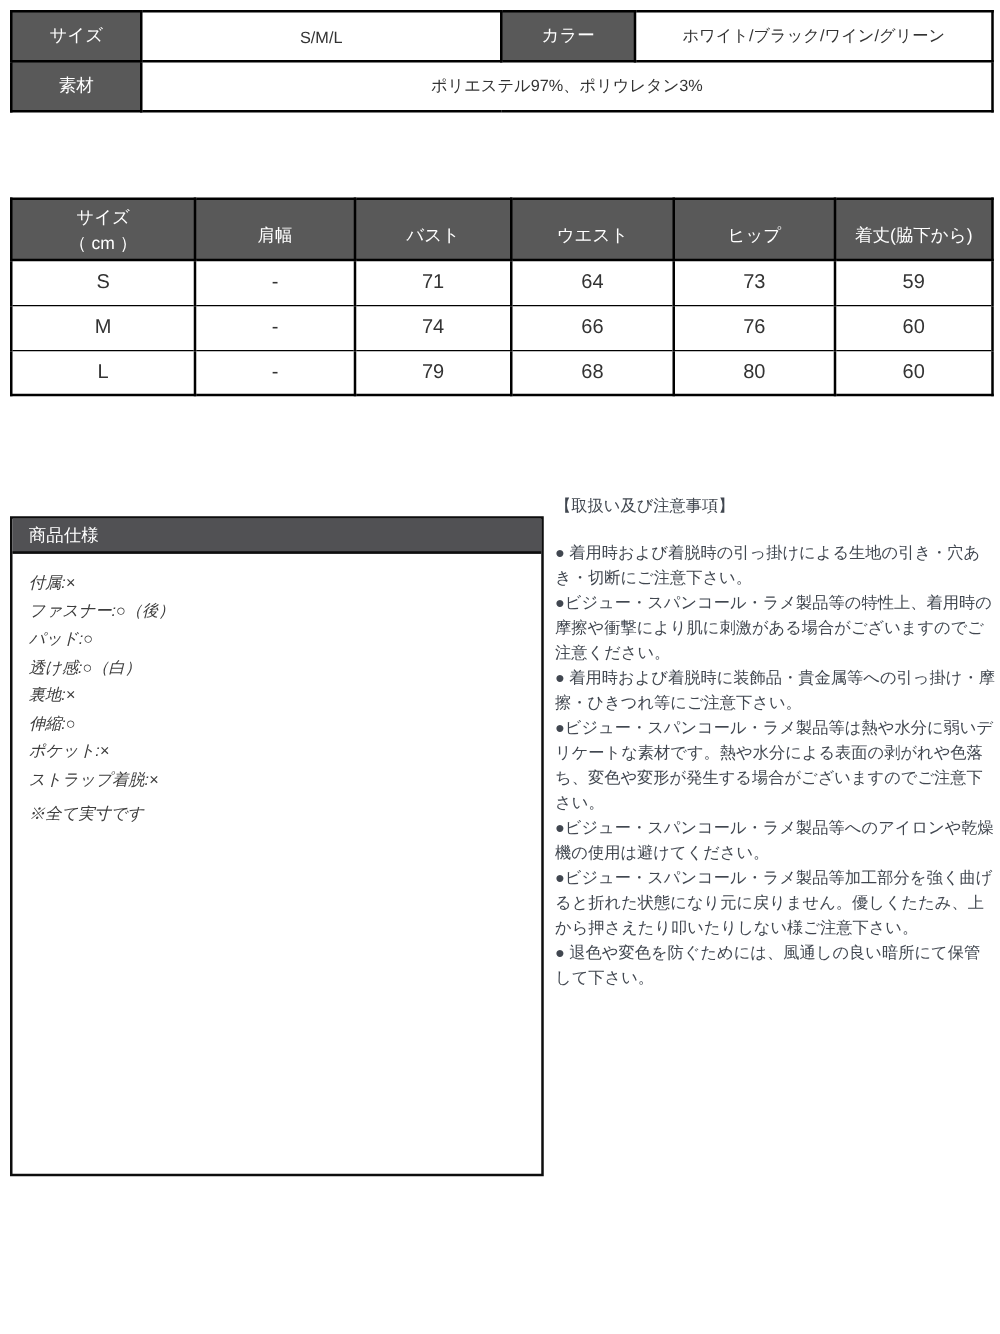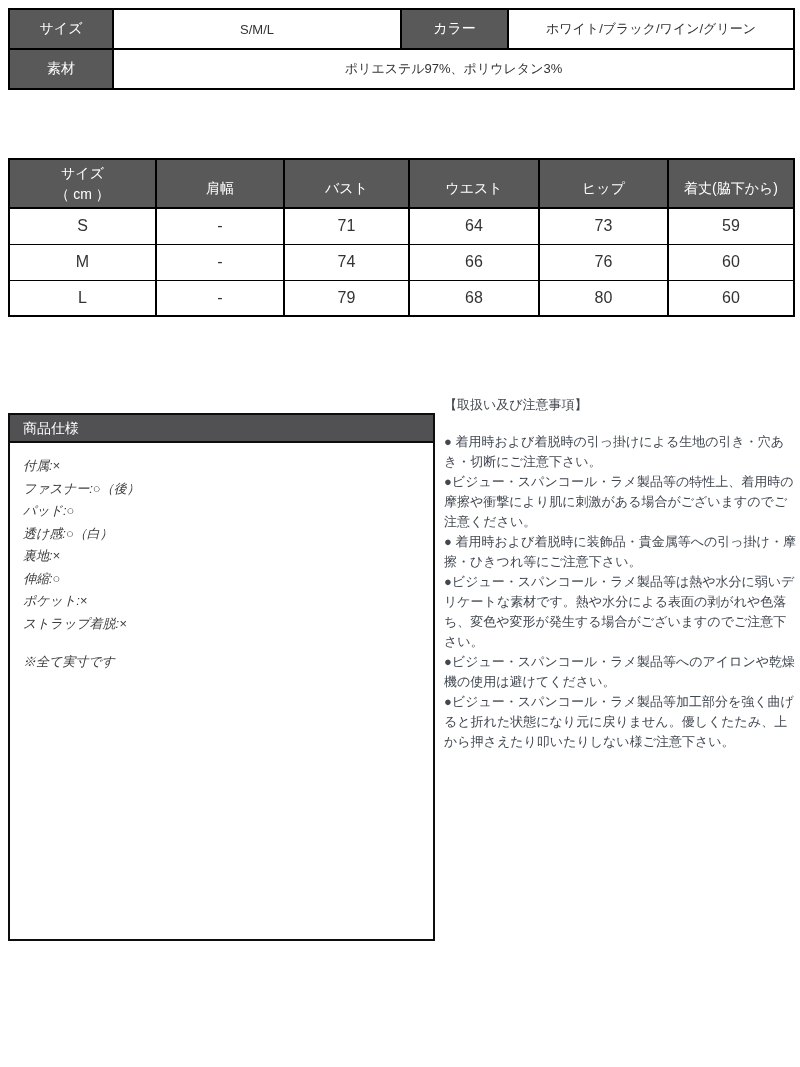--- a/index.html
+++ b/index.html
@@ -96,21 +96,21 @@
     line-height: 26px;
     padding-left: 13px;
   }
   .spec-panel-body {
     padding: 12px 13px;
     color: #3d3d3d;
     font-size: 13px;
     line-height: 22.5px;
     font-style: italic;
   }
-  .spec-note { margin-top: 16px; }
+  .spec-note { margin-top: 5px; }
 
   
   .care-notes {
     position: absolute;
     left: 444px; top: 395px;
     width: 352px;
     color: #414750;
     font-size: 13px;
     line-height: 20px;
   }
@@ -208,15 +208,16 @@
   </div>
 
   <div class="care-notes">
     <div class="care-title">【取扱い及び注意事項】</div>
     <div>● 着用時および着脱時の引っ掛けによる生地の引き・穴あき・切断にご注意下さい。</div>
     <div>●ビジュー・スパンコール・ラメ製品等の特性上、着用時の摩擦や衝撃により肌に刺激がある場合がございますのでご注意ください。</div>
     <div>● 着用時および着脱時に装飾品・貴金属等への引っ掛け・摩擦・ひきつれ等にご注意下さい。</div>
     <div>●ビジュー・スパンコール・ラメ製品等は熱や水分に弱いデリケートな素材です。熱や水分による表面の剥がれや色落ち、変色や変形が発生する場合がございますのでご注意下さい。</div>
     <div>●ビジュー・スパンコール・ラメ製品等へのアイロンや乾燥機の使用は避けてください。</div>
     <div>●ビジュー・スパンコール・ラメ製品等加工部分を強く曲げると折れた状態になり元に戻りません。優しくたたみ、上から押さえたり叩いたりしない様ご注意下さい。</div>
+    <div>● 退色や変色を防ぐためには、風通しの良い暗所にて保管して下さい。</div>
   </div>
 
 </div>
 
 </body></html>

